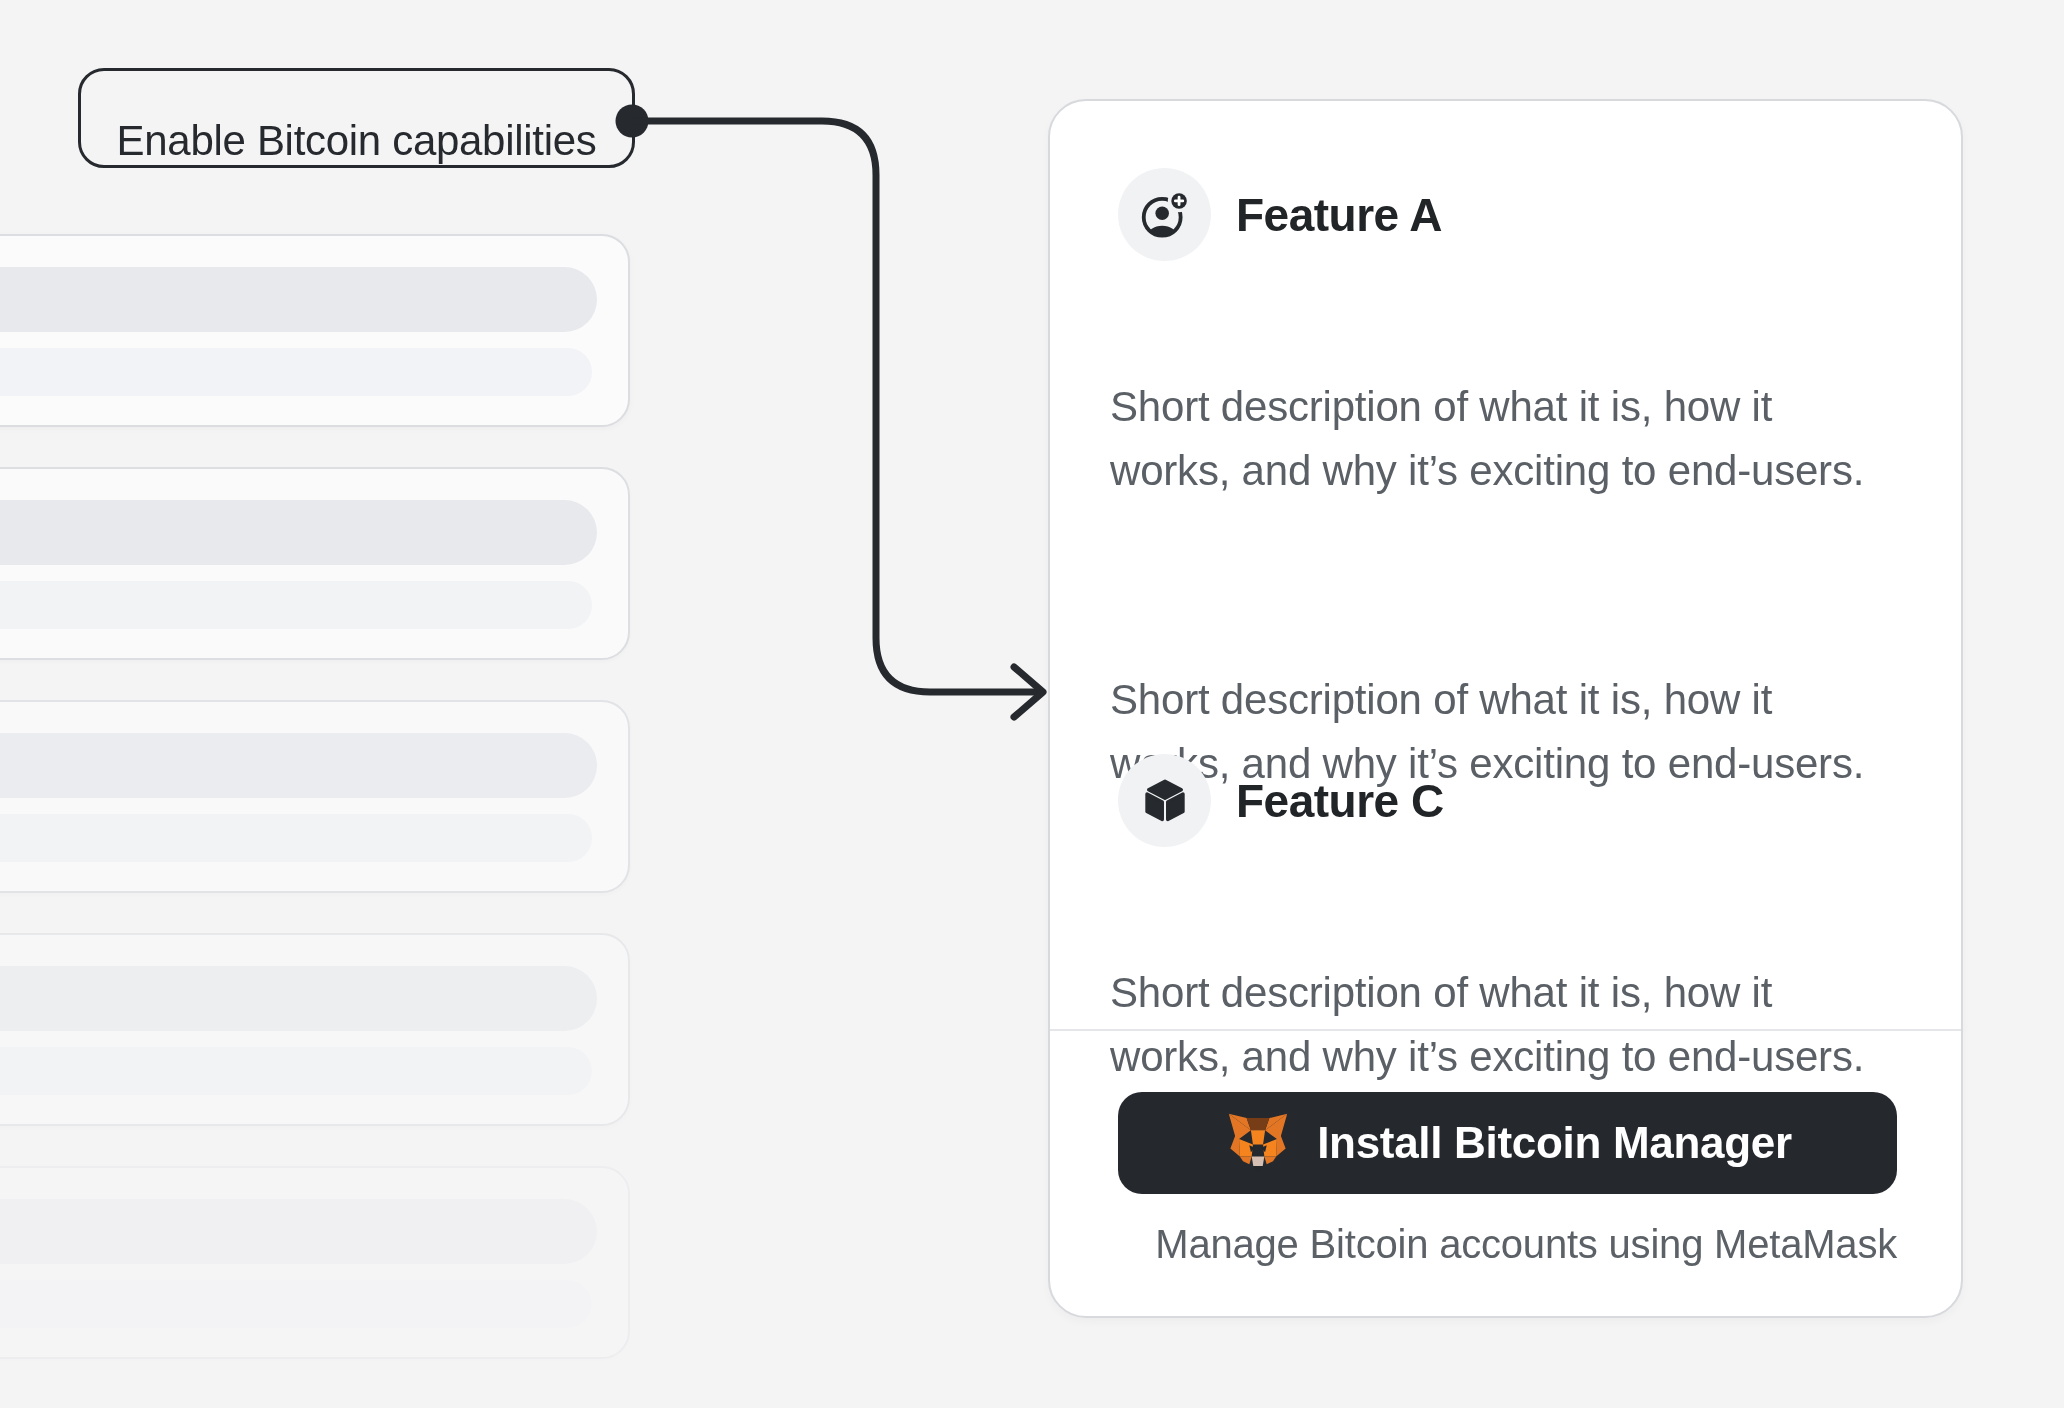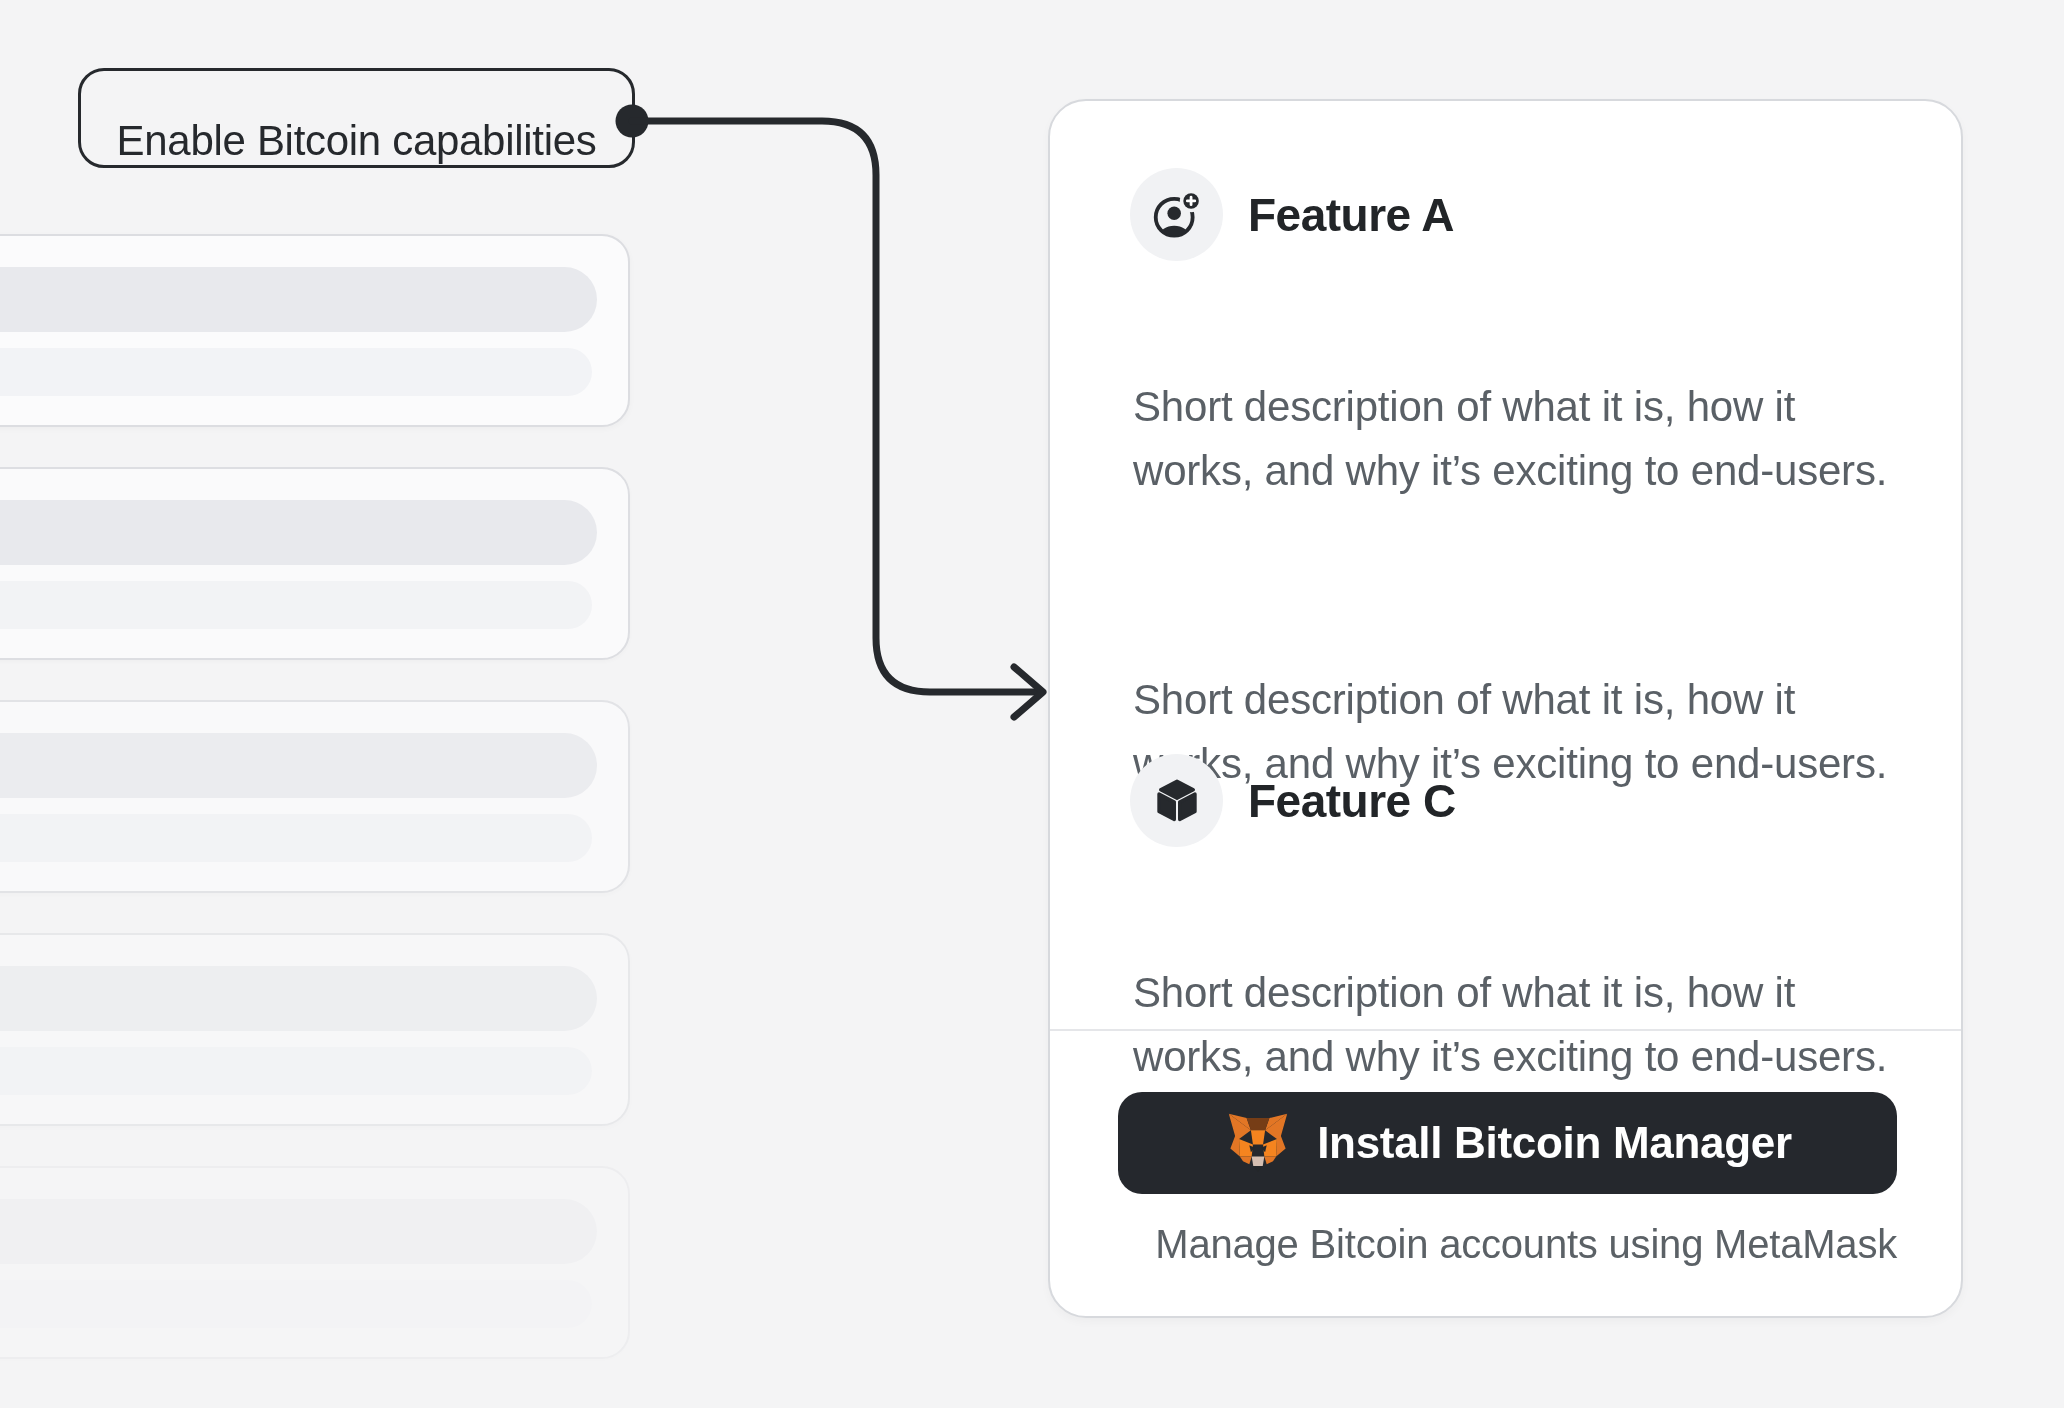--- a/index.html
+++ b/index.html
@@ -31,30 +31,30 @@
   .skel.c2{top:467px;opacity:.95;}
   .skel.c3{top:700px;opacity:.72;}
   .skel.c4{top:933px;opacity:.50;}
   .skel.c5{top:1166px;opacity:.28;}
   
   .panel{
     position:absolute;left:1048px;top:99px;width:915px;height:1219px;
     background:#ffffff;border:2px solid #d7d9dd;border-radius:38px;box-sizing:border-box;
     box-shadow:0 4px 10px rgba(30,30,40,.03);
   }
-  .feat-head{position:absolute;left:80px;height:93px;display:flex;align-items:center;gap:25px;}
+  .feat-head{position:absolute;left:68px;height:93px;display:flex;align-items:center;gap:25px;}
   .feat-head.fa{top:67px;} .feat-head.fb{top:360px;} .feat-head.fc{top:653px;}
   .icon-circle{
     width:93px;height:93px;border-radius:50%;background:#f1f2f4;
     display:flex;align-items:center;justify-content:center;flex:0 0 auto;
   }
   .icon-circle svg{width:54px;height:54px;display:block;}
   .feat-title{font-size:46px;font-weight:700;color:#222528;letter-spacing:-.5px;}
   .feat-desc{
-    position:absolute;left:83px;right:60px;
+    position:absolute;left:60px;right:60px;
     font-size:42px;line-height:64px;color:#5a6066;letter-spacing:-.2px;
   }
   .feat-desc.fa{top:274px;} .feat-desc.fb{top:567px;} .feat-desc.fc{top:860px;}
   .divider{position:absolute;left:0;right:0;top:928px;border-top:2px solid #e5e6e9;}
   .install-btn{
     position:absolute;left:68px;top:991px;width:779px;height:102px;
     background:#25282d;border:none;border-radius:24px;cursor:pointer;
     display:flex;align-items:center;justify-content:center;gap:26px;
     color:#ffffff;font-family:"Liberation Sans",sans-serif;
     font-size:44px;font-weight:700;letter-spacing:-.3px;padding-left:8px;

